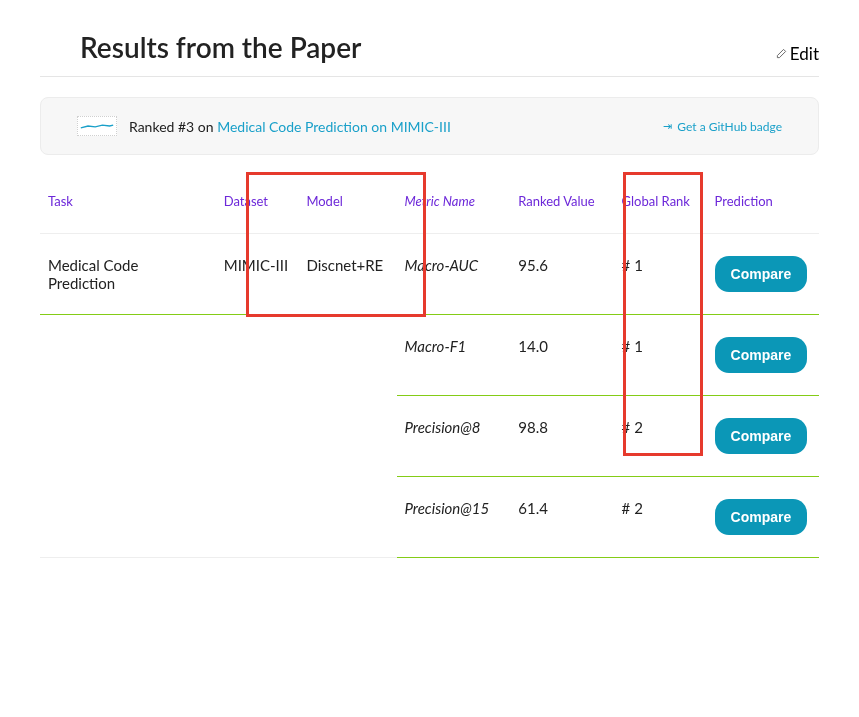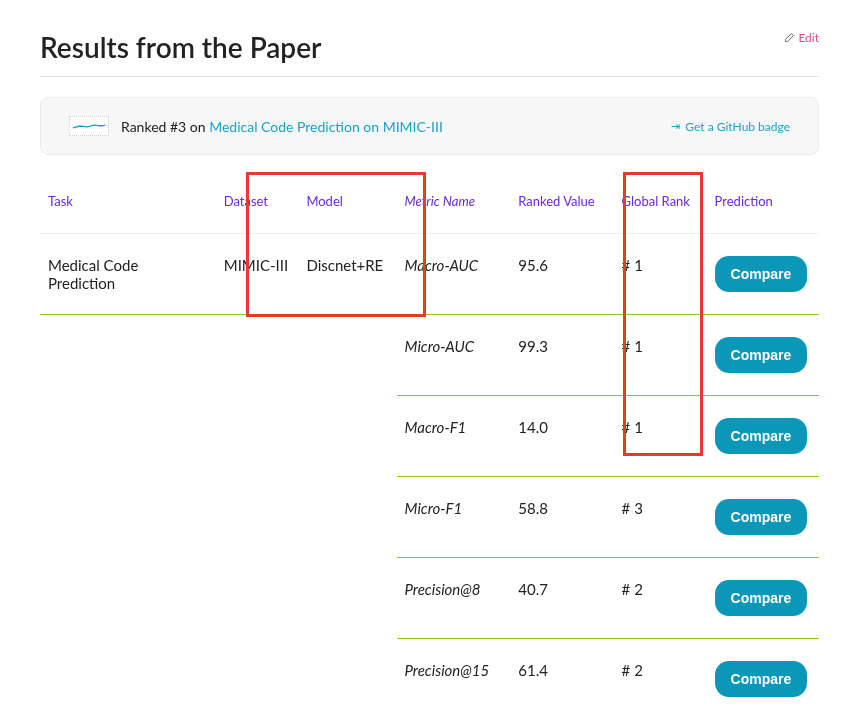--- a/index.html
+++ b/index.html
@@ -6,47 +6,48 @@
   body {
     font-family: -apple-system, BlinkMacSystemFont, "Segoe UI", "Lato", Arial, sans-serif;
     background: #fff;
     color: #333;
     width: 859px;
     padding: 30px 40px;
   }
   .header-row {
     display: flex;
     justify-content: space-between;
-    align-items: flex-start;
+    align-items: flex-end;
     margin-bottom: 12px;
+    margin-left: 40px;
   }
   h1 {
     font-size: 28px;
     font-weight: 600;
     color: #222;
   }
   .edit-link {
-    font-size: 12px;
-    color: #ec4899;
+    font-size: 17px;
+    color: #000000;
     cursor: pointer;
     display: inline-flex;
     align-items: center;
     gap: 3px;
   }
   .edit-link svg { width: 11px; height: 11px; }
   hr {
     border: none;
     border-top: 1px solid #e5e5e5;
     margin-bottom: 20px;
   }
   .banner {
     background: #f7f7f7;
     border: 1px solid #ececec;
     border-radius: 8px;
-    padding: 18px 28px;
+    padding: 18px 36px;
     display: flex;
     align-items: center;
     justify-content: space-between;
     margin-bottom: 22px;
   }
   .banner-left {
     display: flex;
     align-items: center;
     gap: 12px;
   }
@@ -169,49 +170,31 @@
           <td class="col-model">Discnet+RE</td>
           <td class="col-metric-name">Macro-AUC</td>
           <td class="col-metric-value">95.6</td>
           <td class="col-rank"># 1</td>
           <td class="col-bench"><button class="compare-btn">Compare</button></td>
         </tr>
         <tr>
           <td class="col-task" style="border-bottom: none;"></td>
           <td class="col-dataset" style="border-bottom: none;"></td>
           <td class="col-model" style="border-bottom: none;"></td>
-          <td class="col-metric-name">Micro-AUC</td>
-          <td class="col-metric-value">99.3</td>
-          <td class="col-rank"># 1</td>
-          <td class="col-bench"><button class="compare-btn">Compare</button></td>
-        </tr>
-        <tr>
-          <td class="col-task" style="border-bottom: none;"></td>
-          <td class="col-dataset" style="border-bottom: none;"></td>
-          <td class="col-model" style="border-bottom: none;"></td>
           <td class="col-metric-name">Macro-F1</td>
           <td class="col-metric-value">14.0</td>
           <td class="col-rank"># 1</td>
-          <td class="col-bench"><button class="compare-btn">Compare</button></td>
-        </tr>
-        <tr>
-          <td class="col-task" style="border-bottom: none;"></td>
-          <td class="col-dataset" style="border-bottom: none;"></td>
-          <td class="col-model" style="border-bottom: none;"></td>
-          <td class="col-metric-name">Micro-F1</td>
-          <td class="col-metric-value">58.8</td>
-          <td class="col-rank"># 3</td>
           <td class="col-bench"><button class="compare-btn">Compare</button></td>
         </tr>
         <tr>
           <td class="col-task" style="border-bottom: none;"></td>
           <td class="col-dataset" style="border-bottom: none;"></td>
           <td class="col-model" style="border-bottom: none;"></td>
           <td class="col-metric-name">Precision@8</td>
-          <td class="col-metric-value">40.7</td>
+          <td class="col-metric-value">98.8</td>
           <td class="col-rank"># 2</td>
           <td class="col-bench"><button class="compare-btn">Compare</button></td>
         </tr>
         <tr>
           <td class="col-task" style="border-bottom: 1px solid rgb(238, 238, 238);"></td>
           <td class="col-dataset" style="border-bottom: 1px solid rgb(238, 238, 238);"></td>
           <td class="col-model" style="border-bottom: 1px solid rgb(238, 238, 238);"></td>
           <td class="col-metric-name">Precision@15</td>
           <td class="col-metric-value">61.4</td>
           <td class="col-rank"># 2</td>

